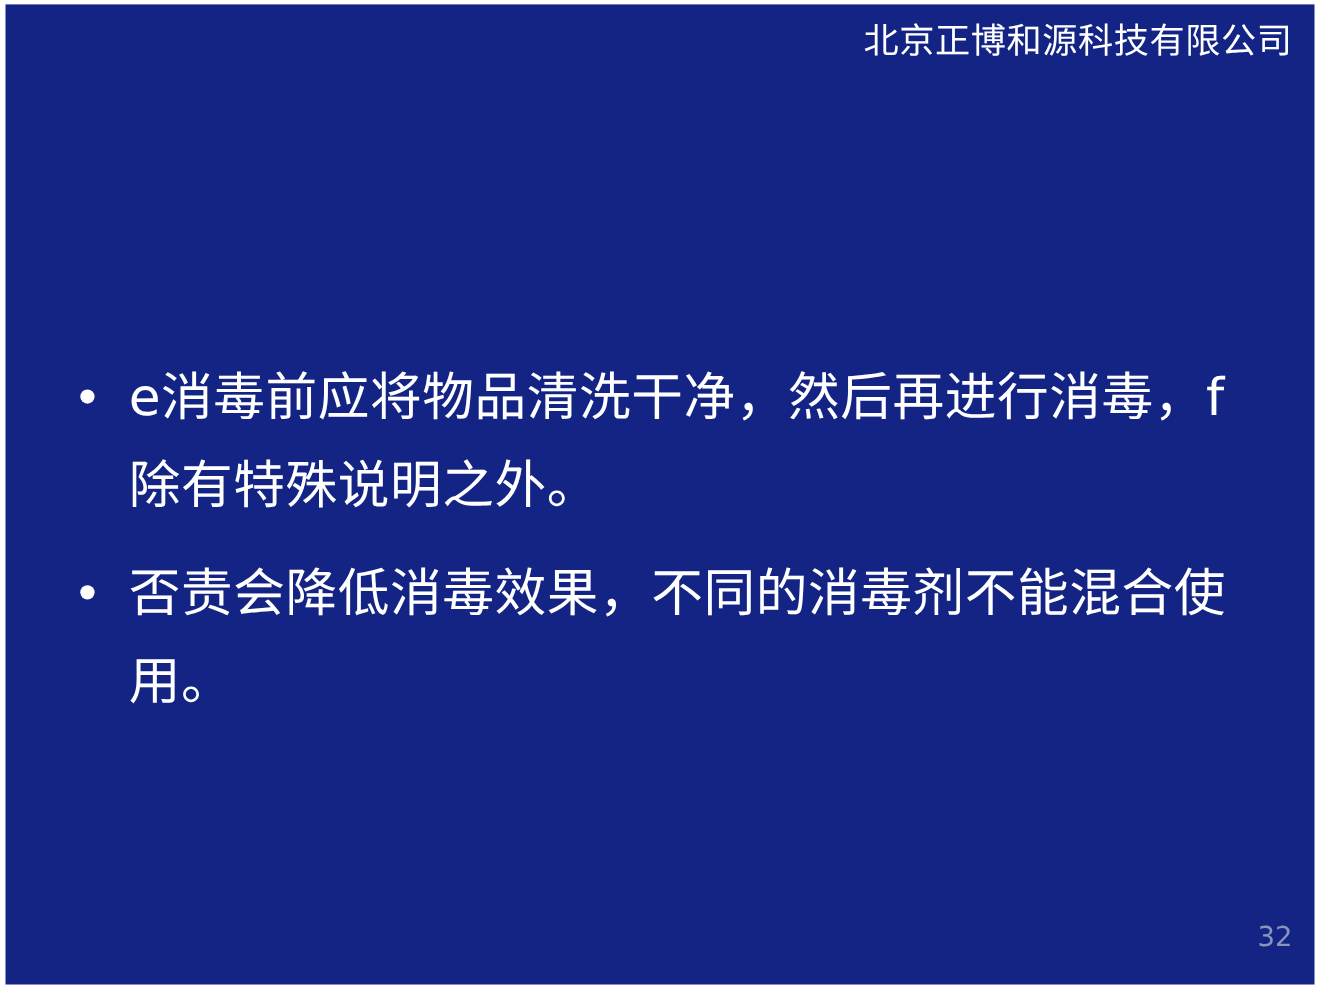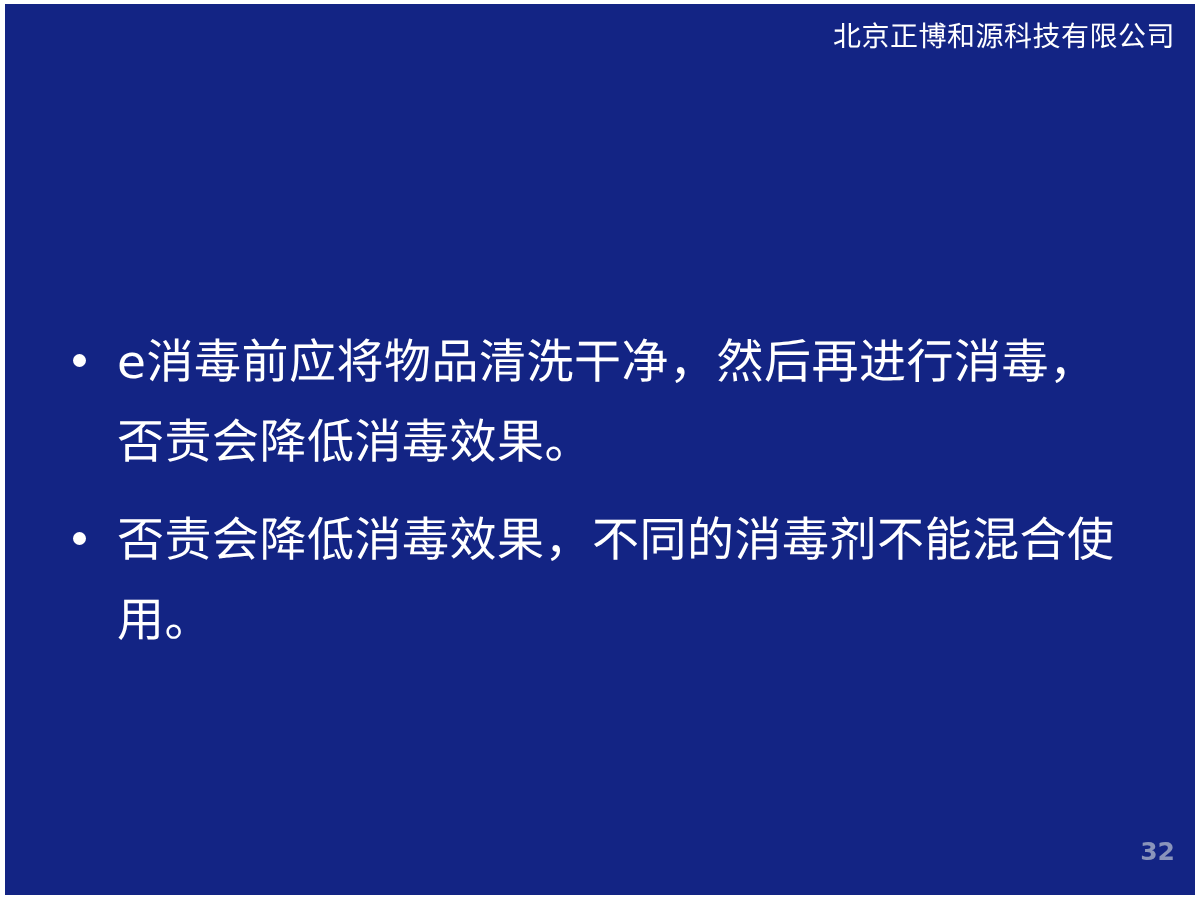--- a/index.html
+++ b/index.html
@@ -34,21 +34,21 @@
   }
 
   
   .header {
     position: absolute;
     top: 16px;
     right: 20px;
     left: 300px;
     text-align: right;
     color: #ffffff;
-    font-size: 28px;
+    font-size: 32px;
     line-height: 34px;
     font-weight: 400;
     letter-spacing: 0.5px;
     white-space: nowrap;
   }
 
   
   .body-list {
     position: absolute;
     left: 60px;
@@ -92,36 +92,36 @@
   }
 
   
   .page-number {
     position: absolute;
     right: 20px;
     bottom: 28px;
     color: #8a94bb;
     font-size: 25px;
     line-height: 30px;
-    font-weight: 700;
+    font-weight: 400;
     text-align: right;
   }
 </style>
 </head>
 <body>
 
 <div class="slide">
   <div class="slide-canvas">
 
     <div class="header">北京正博和源科技有限公司</div>
 
     <ul class="body-list">
       <li class="bullet-item">
         <span class="bullet-marker"></span>
-        <span class="bullet-text">e消毒前应将物品清洗干净，然后再进行消毒，否责会降低消毒效果。</span>
+        <span class="bullet-text">e消毒前应将物品清洗干净，然后再进行消毒，f除有特殊说明之外。</span>
       </li>
       <li class="bullet-item">
         <span class="bullet-marker"></span>
         <span class="bullet-text">否责会降低消毒效果，不同的消毒剂不能混合使用。</span>
       </li>
     </ul>
 
     <div class="page-number">32</div>
 
   </div>

